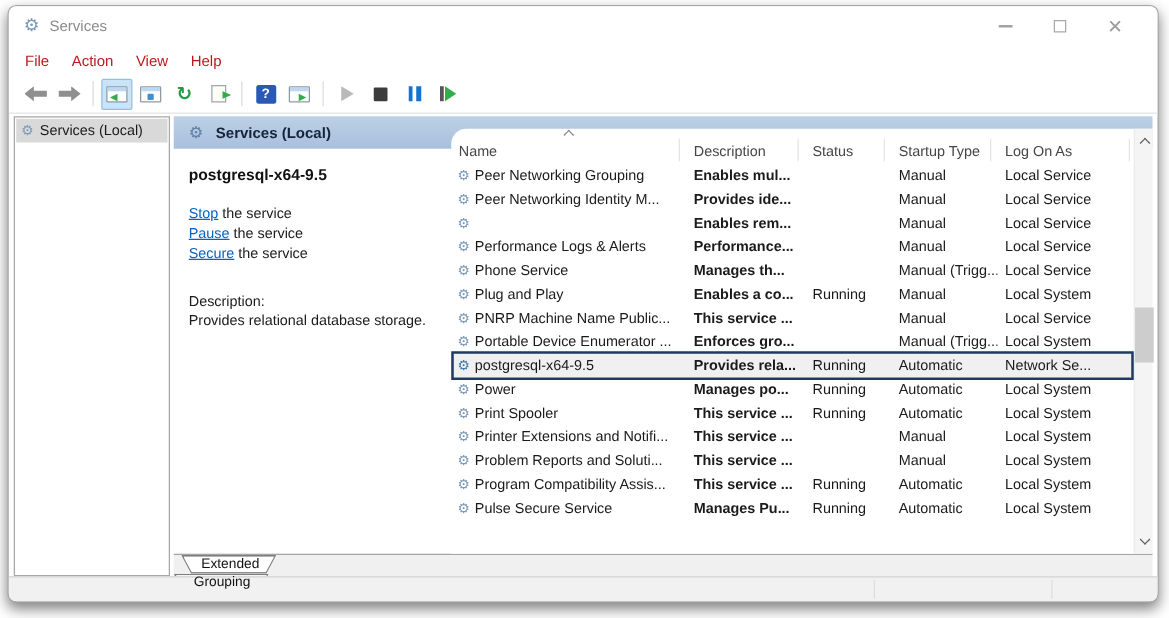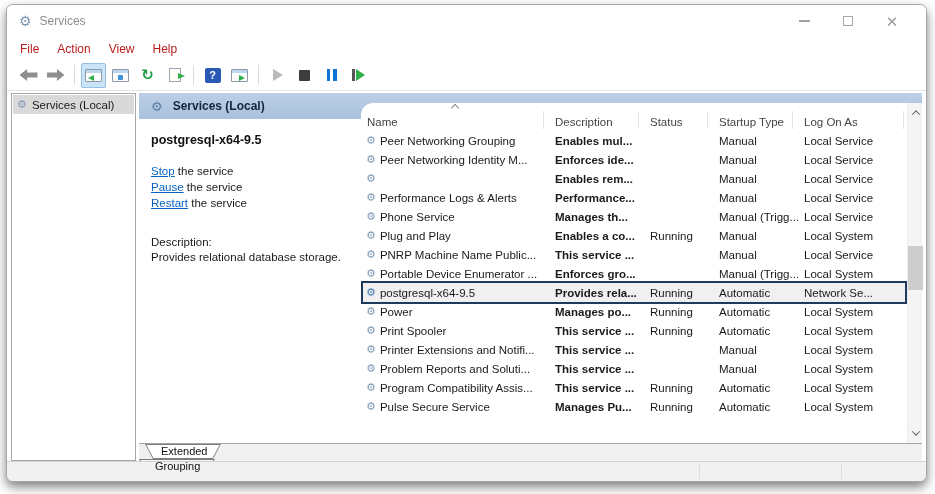--- a/index.html
+++ b/index.html
@@ -228,21 +228,21 @@
     <div class="band">
       <span class="gear">⚙</span>
       <span class="band-title">Services (Local)</span>
     </div>
 
     <div class="detail">
       <div class="detail-title">postgresql-x64-9.5</div>
       <div class="detail-links">
         <div><a href="#">Stop</a><span> the service</span></div>
         <div><a href="#">Pause</a><span> the service</span></div>
-        <div><a href="#">Restart</a><span> the service</span></div>
+        <div><a href="#">Secure</a><span> the service</span></div>
       </div>
       <div class="detail-desc">
         <div>Description:</div>
         <div>Provides relational database storage.</div>
       </div>
     </div>
 
     <div class="list-panel">
       <div class="list-header">
         <span class="sort-caret" style="left:91px"></span>
@@ -267,21 +267,21 @@
     <span class="cell c-desc">Enables mul...</span>
     <span class="cell c-status"></span>
     <span class="cell c-start">Manual</span>
     <span class="cell c-logon">Local Service</span>
   </div>
           <div class="row">
     <span class="cell c-name">
               <span class="gear">⚙</span>
               <span>Peer Networking Identity M...</span>
             </span>
-    <span class="cell c-desc">Enforces ide...</span>
+    <span class="cell c-desc">Provides ide...</span>
     <span class="cell c-status"></span>
     <span class="cell c-start">Manual</span>
     <span class="cell c-logon">Local Service</span>
   </div>
           <div class="row">
     <span class="cell c-name">
               <span class="gear">⚙</span>
             </span>
     <span class="cell c-desc">Enables rem...</span>
     <span class="cell c-status"></span>

